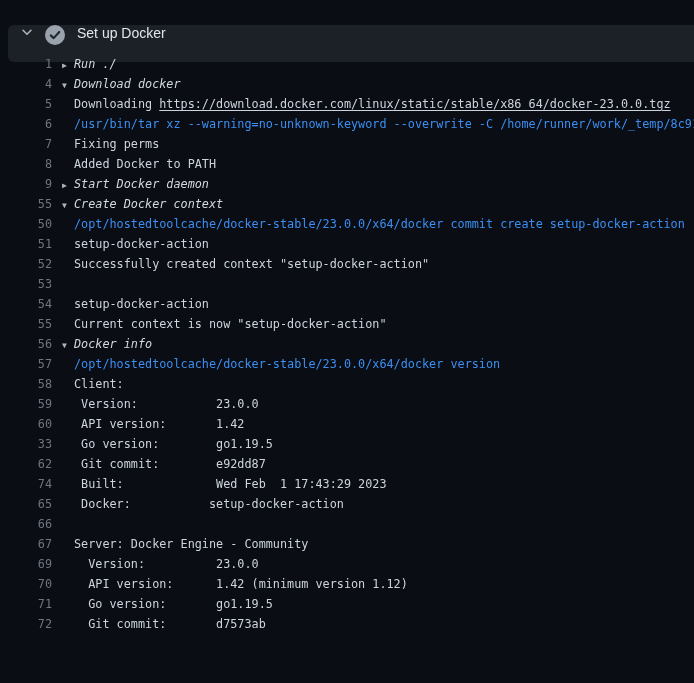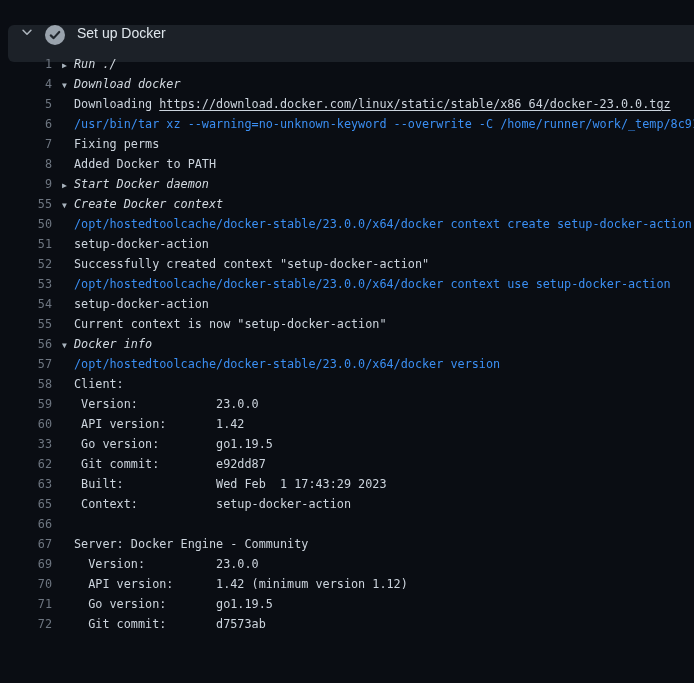--- a/index.html
+++ b/index.html
@@ -90,34 +90,34 @@
 
 <div class="log" id="log">
     <div class="row group"><span class="num">1</span><span class="gap"><span class="arrow">▶</span></span><span class="txt">Run ./</span></div>
     <div class="row group"><span class="num">4</span><span class="gap"><span class="arrow">▼</span></span><span class="txt">Download docker</span></div>
     <div class="row"><span class="num">5</span><span class="gap"></span><span class="txt"><span>Downloading </span><a class="loglink" href="#">https://download.docker.com/linux/static/stable/x86_64/docker-23.0.0.tgz</a></span></div>
     <div class="row"><span class="num">6</span><span class="gap"></span><span class="txt cmd">/usr/bin/tar xz --warning=no-unknown-keyword --overwrite -C /home/runner/work/_temp/8c91</span></div>
     <div class="row"><span class="num">7</span><span class="gap"></span><span class="txt">Fixing perms</span></div>
     <div class="row"><span class="num">8</span><span class="gap"></span><span class="txt">Added Docker to PATH</span></div>
     <div class="row group"><span class="num">9</span><span class="gap"><span class="arrow">▶</span></span><span class="txt">Start Docker daemon</span></div>
     <div class="row group"><span class="num">55</span><span class="gap"><span class="arrow">▼</span></span><span class="txt">Create Docker context</span></div>
-    <div class="row"><span class="num">50</span><span class="gap"></span><span class="txt cmd">/opt/hostedtoolcache/docker-stable/23.0.0/x64/docker context create setup-docker-action</span></div>
+    <div class="row"><span class="num">50</span><span class="gap"></span><span class="txt cmd">/opt/hostedtoolcache/docker-stable/23.0.0/x64/docker commit create setup-docker-action</span></div>
     <div class="row"><span class="num">51</span><span class="gap"></span><span class="txt">setup-docker-action</span></div>
     <div class="row"><span class="num">52</span><span class="gap"></span><span class="txt">Successfully created context "setup-docker-action"</span></div>
-    <div class="row"><span class="num">53</span><span class="gap"></span><span class="txt cmd">/opt/hostedtoolcache/docker-stable/23.0.0/x64/docker context use setup-docker-action</span></div>
+    <div class="row"><span class="num">53</span><span class="gap"></span></div>
     <div class="row"><span class="num">54</span><span class="gap"></span><span class="txt">setup-docker-action</span></div>
     <div class="row"><span class="num">55</span><span class="gap"></span><span class="txt">Current context is now "setup-docker-action"</span></div>
     <div class="row group"><span class="num">56</span><span class="gap"><span class="arrow">▼</span></span><span class="txt">Docker info</span></div>
     <div class="row"><span class="num">57</span><span class="gap"></span><span class="txt cmd">/opt/hostedtoolcache/docker-stable/23.0.0/x64/docker version</span></div>
     <div class="row"><span class="num">58</span><span class="gap"></span><span class="txt">Client:</span></div>
     <div class="row"><span class="num">59</span><span class="gap"></span><span class="txt"> Version:           23.0.0</span></div>
     <div class="row"><span class="num">60</span><span class="gap"></span><span class="txt"> API version:       1.42</span></div>
     <div class="row"><span class="num">33</span><span class="gap"></span><span class="txt"> Go version:        go1.19.5</span></div>
     <div class="row"><span class="num">62</span><span class="gap"></span><span class="txt"> Git commit:        e92dd87</span></div>
-    <div class="row"><span class="num">63</span><span class="gap"></span><span class="txt"> Built:             Wed Feb  1 17:43:29 2023</span></div>
-    <div class="row"><span class="num">65</span><span class="gap"></span><span class="txt"> Context:           setup-docker-action</span></div>
+    <div class="row"><span class="num">74</span><span class="gap"></span><span class="txt"> Built:             Wed Feb  1 17:43:29 2023</span></div>
+    <div class="row"><span class="num">65</span><span class="gap"></span><span class="txt"> Docker:           setup-docker-action</span></div>
     <div class="row"><span class="num">66</span><span class="gap"></span><span class="txt"></span></div>
     <div class="row"><span class="num">67</span><span class="gap"></span><span class="txt">Server: Docker Engine - Community</span></div>
     <div class="row"><span class="num">69</span><span class="gap"></span><span class="txt">  Version:          23.0.0</span></div>
     <div class="row"><span class="num">70</span><span class="gap"></span><span class="txt">  API version:      1.42 (minimum version 1.12)</span></div>
     <div class="row"><span class="num">71</span><span class="gap"></span><span class="txt">  Go version:       go1.19.5</span></div>
     <div class="row"><span class="num">72</span><span class="gap"></span><span class="txt">  Git commit:       d7573ab</span></div>
   </div>
 
 </body></html>

